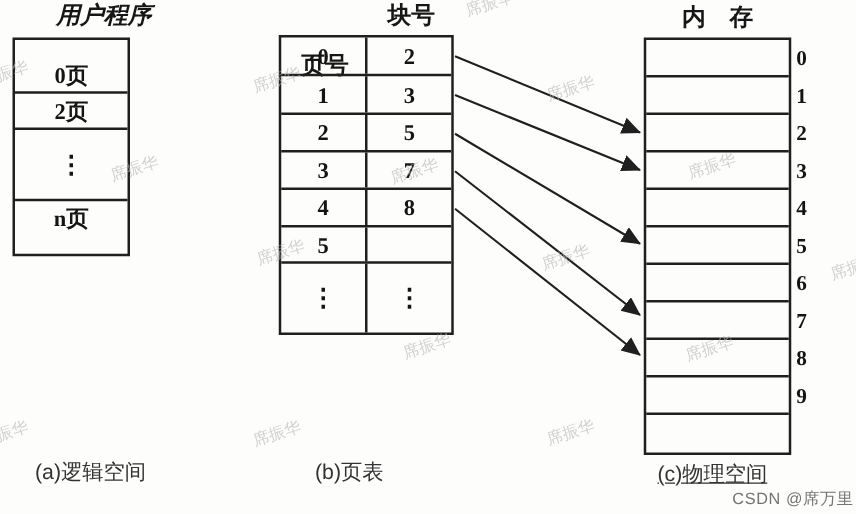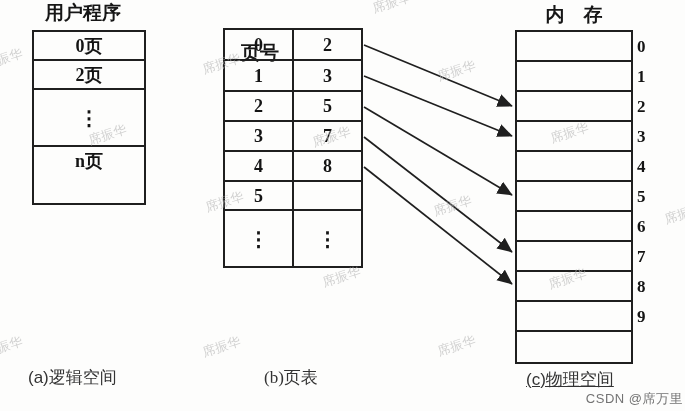--- a/index.html
+++ b/index.html
@@ -67,32 +67,33 @@
     font-size:13px;letter-spacing:.5px;white-space:nowrap;
   }
   
   .arrows{position:absolute;left:0;top:0;pointer-events:none;}
 </style>
 </head>
 <body>
 
 <div class="canvas">
 
-  <div class="hdr" style="left:26px;top:2px;width:114px;">用户程序</div>
+  <div class="hdr" style="left:26px;top:2px;width:114px;font-style:italic;">用户程序</div>
 
-  <div class="tbl" style="left:32px;top:30px;width:114px;height:175px;">
+  <div class="tbl" style="left:10px;top:30px;width:94px;height:175px;justify-content:center;">
     <div class="trow" style="height:29px;">0页</div>
     <div class="trow" style="height:29px;">2页</div>
     <div class="trow dots" style="height:57px;">⋮</div>
     <div class="trow" style="height:28px;">n页</div>
   </div>
 
   <div class="caption" style="left:28px;top:368px;">(a)逻辑空间</div>
 
   <div class="hdr" style="left:225px;top:2px;width:70px;margin-top:40px;">页号</div>
+  <div class="hdr" style="left:297px;top:2px;width:64px;">块号</div>
 
   <div class="tbl" style="left:223px;top:28px;width:140px;height:240px;">
     <div class="trow" style="height:31px;">
       <div class="pcell-l">0</div>
       <div class="pcell-r">2</div>
     </div>
     <div class="trow" style="height:31px;">
       <div class="pcell-l">1</div>
       <div class="pcell-r">3</div>
     </div>
@@ -111,21 +112,21 @@
     <div class="trow" style="height:29px;">
       <div class="pcell-l">5</div>
       <div class="pcell-r"></div>
     </div>
     <div class="trow dots" style="height:55px;">
       <div class="pcell-l dots">⋮</div>
       <div class="pcell-r dots">⋮</div>
     </div>
   </div>
 
-  <div class="caption" style="left:264px;top:368px;font-family:Liberation Serif, serif;">(b)页表</div>
+  <div class="caption" style="left:252px;top:368px;">(b)页表</div>
 
   <div class="hdr" style="left:515px;top:4px;width:118px;">内　存</div>
 
   <div class="tbl" style="left:515px;top:30px;width:118px;height:334px;">
     <div class="trow" style="height:30px;"></div>
     <div class="trow" style="height:30px;"></div>
     <div class="trow" style="height:30px;"></div>
     <div class="trow" style="height:30px;"></div>
     <div class="trow" style="height:30px;"></div>
     <div class="trow" style="height:30px;"></div>

